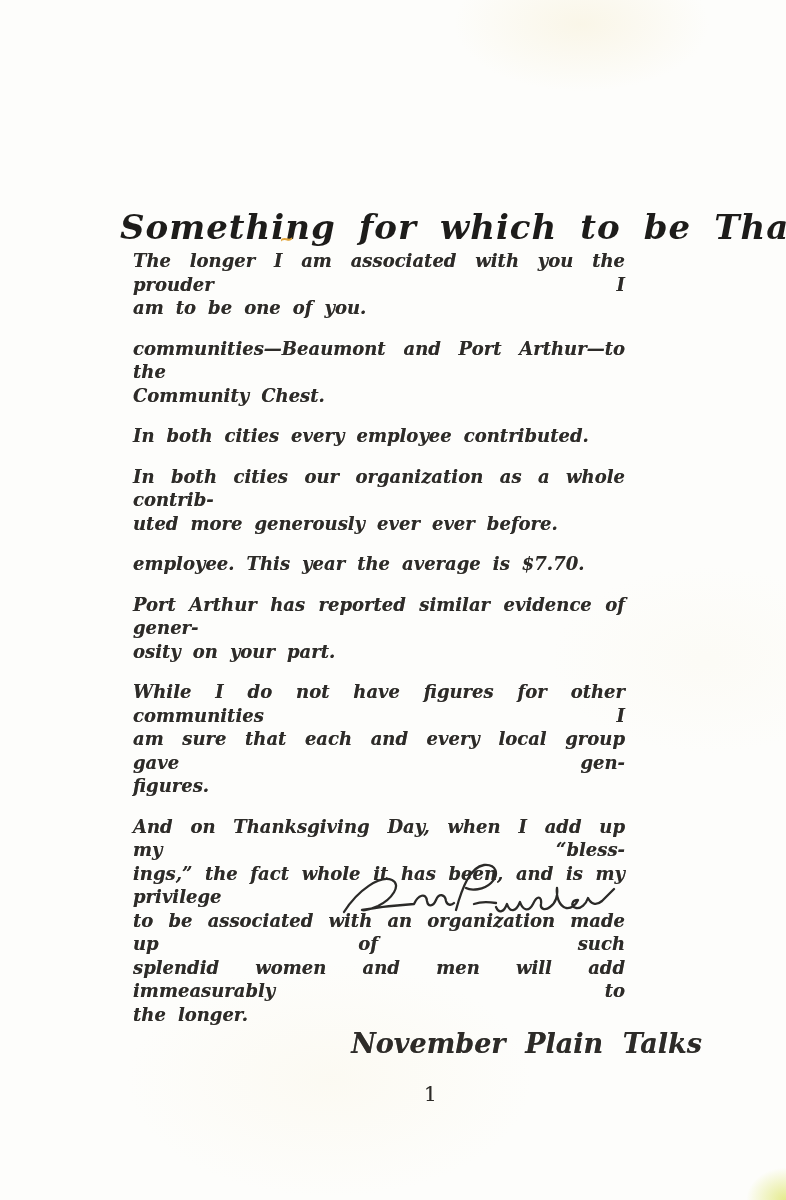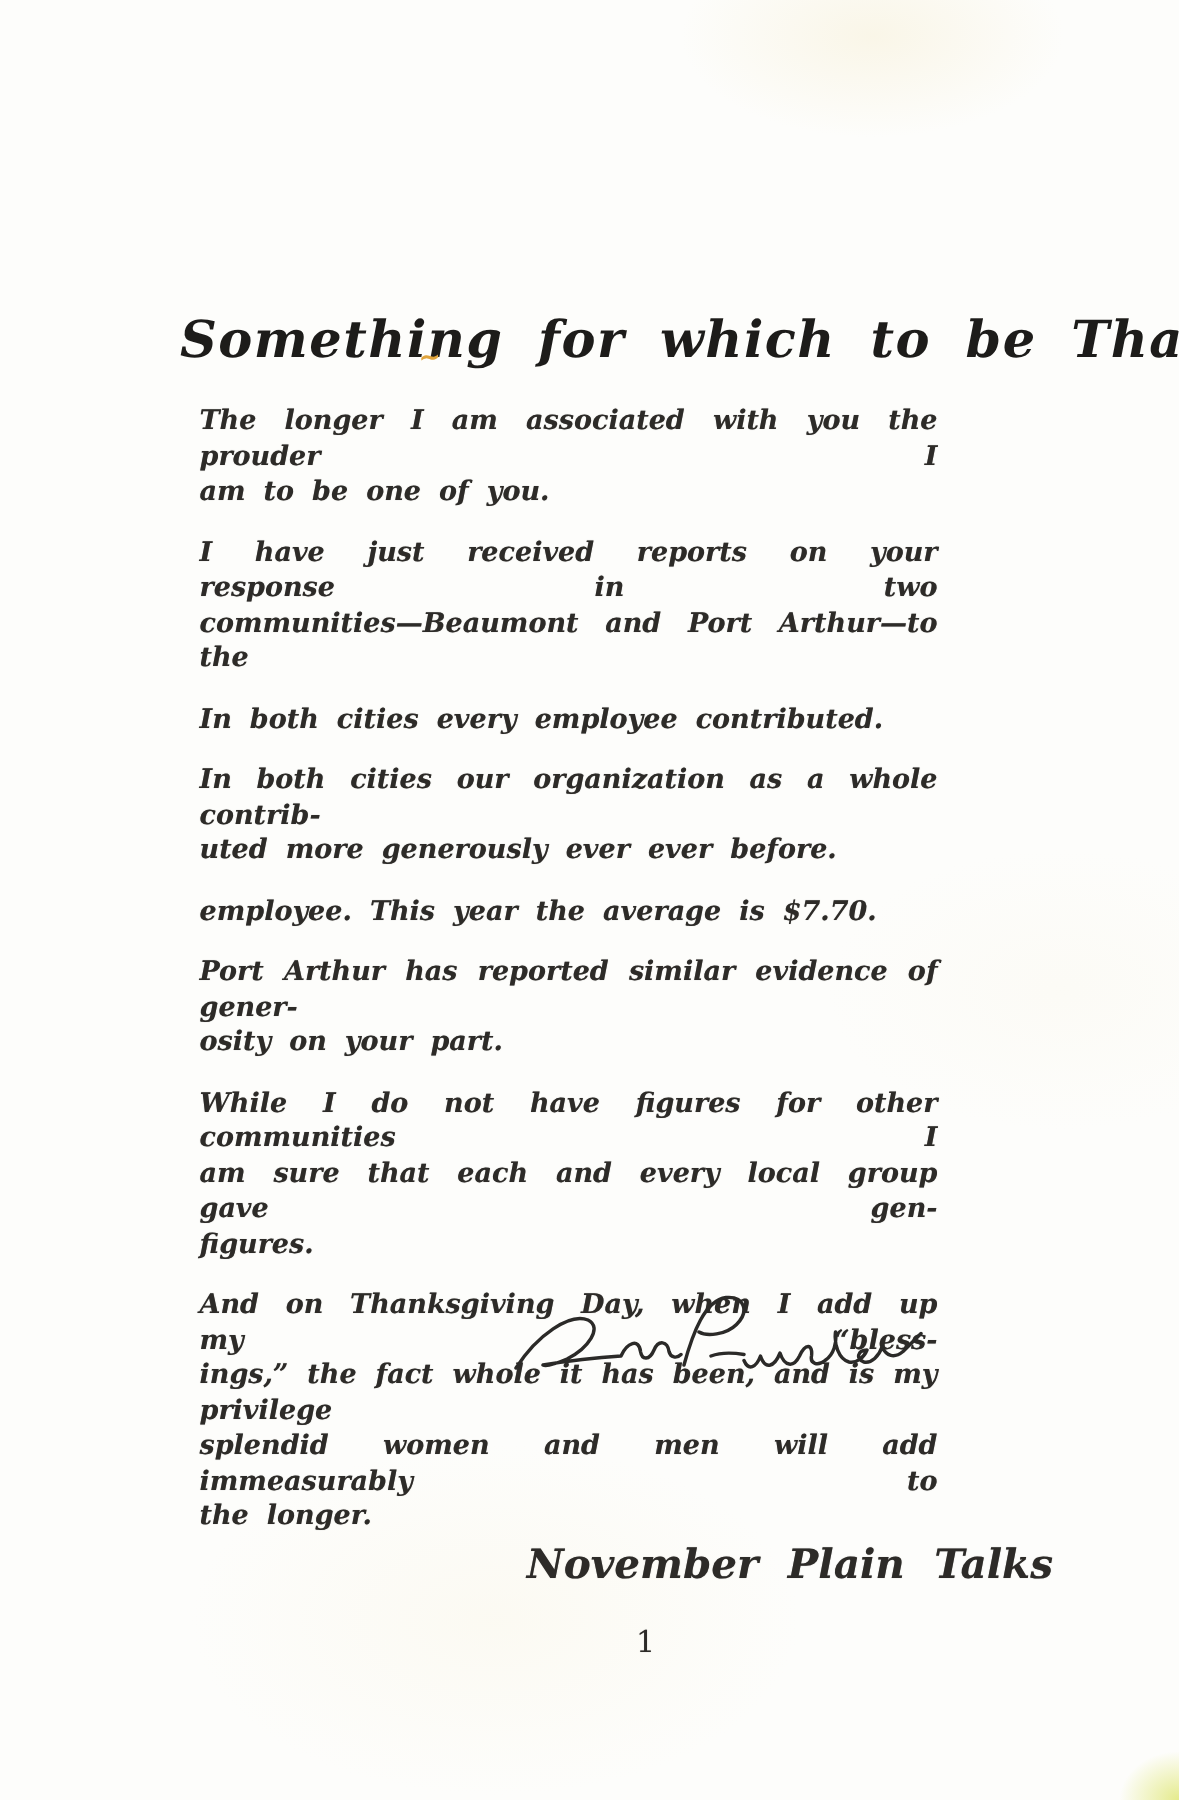--- a/index.html
+++ b/index.html
@@ -40,21 +40,20 @@
     color: #e0a43c;
     font-size: 18px;
     font-weight: bold;
     transform: rotate(-4deg);
   }
   .body-text {
     position: absolute;
     left: 133px;
     top: 249px;
     width: 492px;
-    margin-top: 20px;
   }
   .para { margin: 0 0 17px 0; }
   .line {
     font-style: italic;
     font-weight: bold;
     font-size: 18px;
     line-height: 23.5px;
     word-spacing: 0.32em;
     color: #2d2b28;
     text-align: justify;
@@ -98,22 +97,22 @@
   <h1 class="doc-title">Something for which to be Thankful</h1>
 
   <span class="scan-artifact">~</span>
 
   <div class="body-text">
       <div class="para">
         <div class="line">The longer I am associated with you the prouder I</div>
         <div class="line last">am to be one of you.</div>
       </div>
       <div class="para">
-        <div class="line">I have just received reports on your response in two</div>
         <div class="line">communities—Beaumont and Port Arthur—to the</div>
+        <div class="line last">Community Chest.</div>
       </div>
       <div class="para">
         <div class="line last">In both cities every employee contributed.</div>
       </div>
       <div class="para">
         <div class="line">In both cities our organization as a whole contrib-</div>
         <div class="line last">uted more generously ever ever before.</div>
       </div>
       <div class="para">
         <div class="line last">employee. This year the average is $7.70.</div>
@@ -123,20 +122,21 @@
         <div class="line last">osity on your part.</div>
       </div>
       <div class="para">
         <div class="line">While I do not have figures for other communities I</div>
         <div class="line">am sure that each and every local group gave gen-</div>
         <div class="line last">figures.</div>
       </div>
       <div class="para">
         <div class="line">And on Thanksgiving Day, when I add up my “bless-</div>
         <div class="line">ings,” the fact whole it has been, and is my privilege</div>
+        <div class="line">to be associated with an organization made up of such</div>
         <div class="line">splendid women and men will add immeasurably to</div>
         <div class="line last">the longer.</div>
       </div>
     </div>
 
   <svg class="signature" viewBox="0 0 282 64" role="img" aria-label="Tom P. Walker">
     <path d="M6,52 C20,30 42,15 54,20 C64,25 54,39 40,46 C33,49 26,51 24,50
              C42,47 60,45 76,44
              C80,35 88,32 89,41 C90,47 95,47 98,40 C101,33 107,34 108,41 C109,45 113,46 116,43
              M118,50 C124,28 132,7 146,5 C158,4 162,14 153,23 C146,30 133,31 128,28

